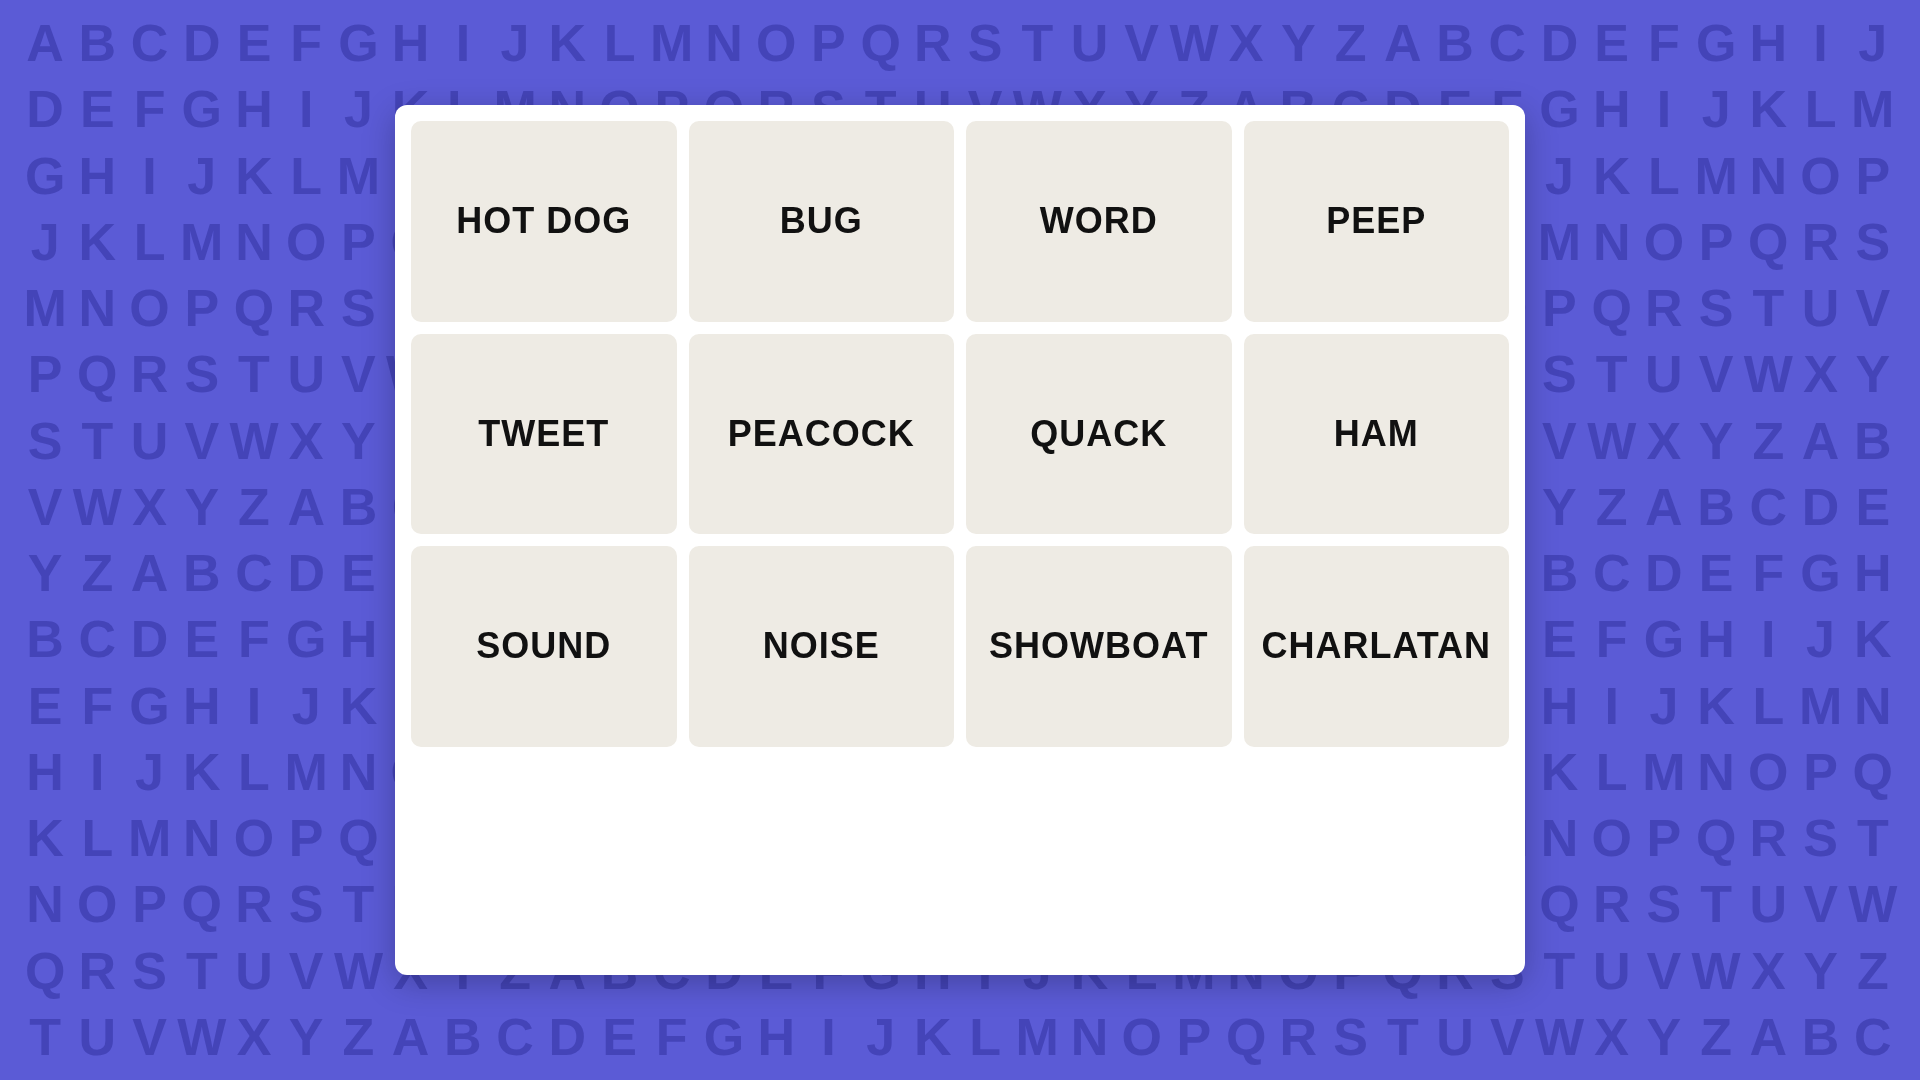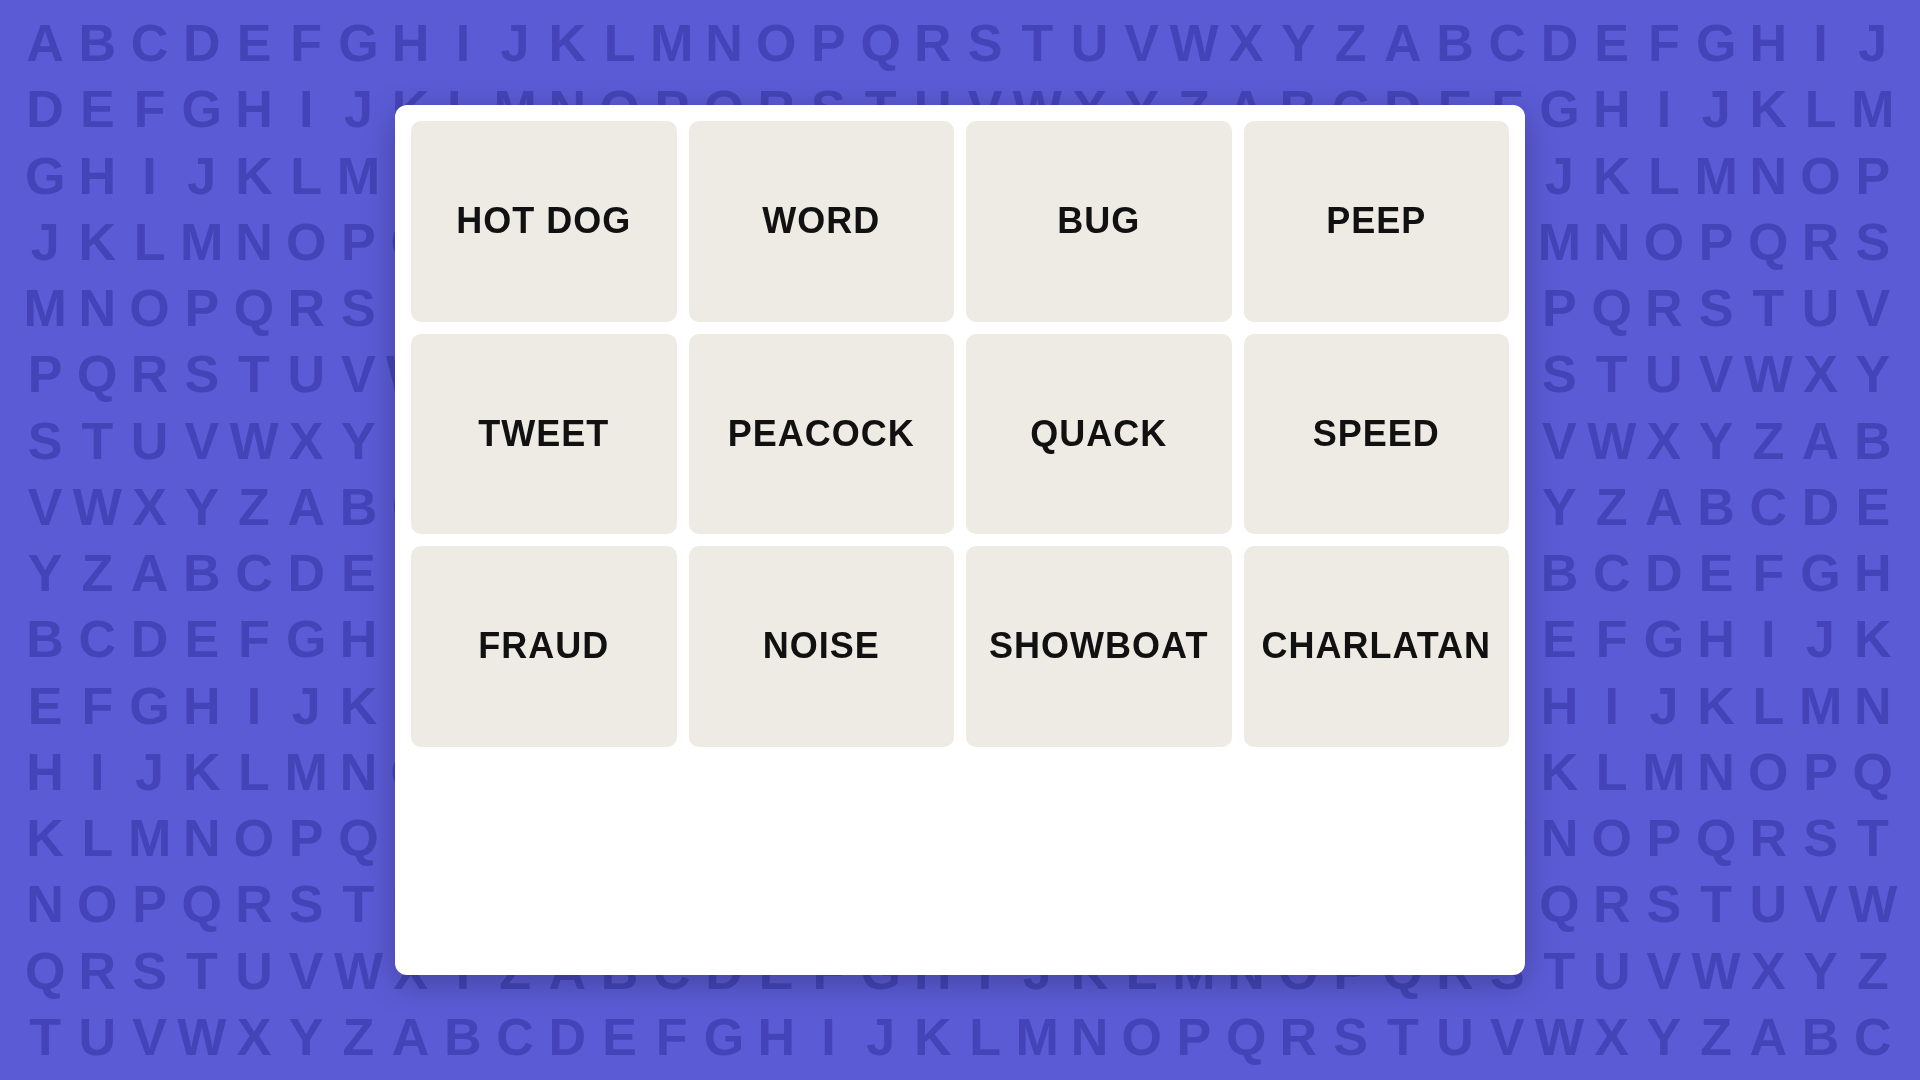--- a/index.html
+++ b/index.html
@@ -700,42 +700,42 @@
       <span class="alpha-char">C</span>
     </div>
   </div>
 
 <div class="card-panel">
   <div class="card-grid">
   <div class="word-card">
         <span>HOT DOG</span>
       </div>
       <div class="word-card">
+        <span>BUG</span>
+      </div>
+      <div class="word-card">
         <span>WORD</span>
       </div>
       <div class="word-card">
-        <span>BUG</span>
-      </div>
-      <div class="word-card">
         <span>PEEP</span>
       </div>
       <div class="word-card">
         <span>TWEET</span>
       </div>
       <div class="word-card">
         <span>PEACOCK</span>
       </div>
       <div class="word-card">
         <span>QUACK</span>
       </div>
       <div class="word-card">
-        <span>SPEED</span>
-      </div>
-      <div class="word-card">
-        <span>FRAUD</span>
+        <span>HAM</span>
+      </div>
+      <div class="word-card">
+        <span>SOUND</span>
       </div>
       <div class="word-card">
         <span>NOISE</span>
       </div>
       <div class="word-card">
         <span>SHOWBOAT</span>
       </div>
       <div class="word-card">
         <span>CHARLATAN</span>
       </div>

